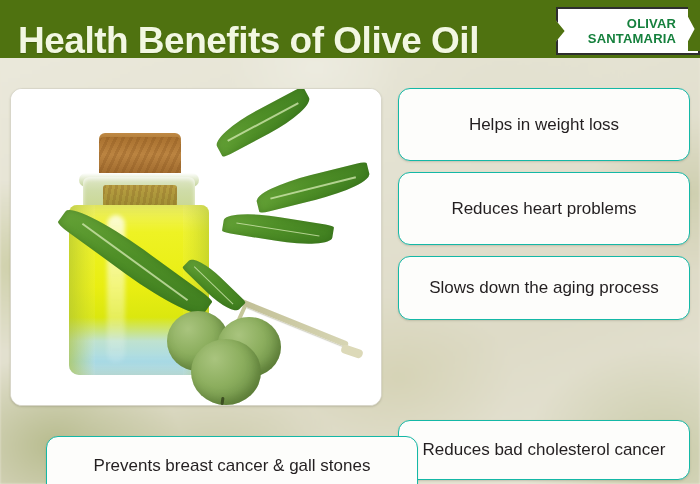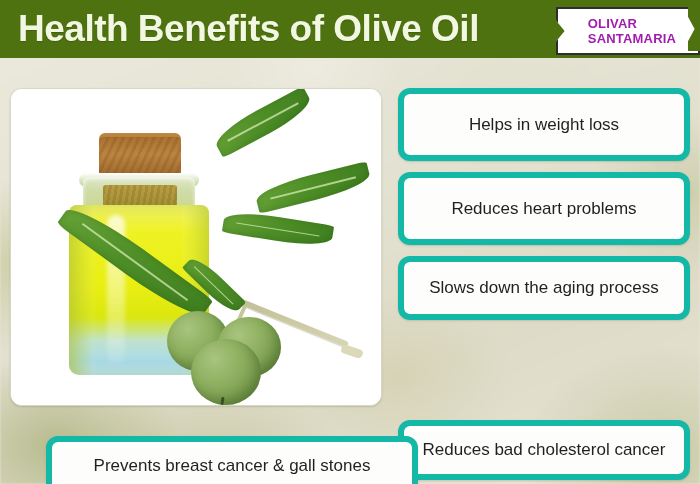--- a/index.html
+++ b/index.html
@@ -38,21 +38,21 @@
     position: absolute;
     left: 0; top: 0;
     width: 700px;
     height: 58px;
     background: #4f7210;
     z-index: 5;
   }
   .header-title {
     position: absolute;
     left: 18px;
-    top: 6px;
+    top: 18px;
     font-size: 37px;
     font-weight: bold;
     color: #f2f7e2;
     letter-spacing: -0.5px;
     white-space: nowrap;
     line-height: 46px;
     text-shadow: 0 1px 1px rgba(0,0,0,0.18);
   }
 
   
@@ -80,35 +80,35 @@
     left: 688px;
     top: 7px;
     width: 12px;
     height: 44px;
     background: #4f7210;
     z-index: 8;
     -webkit-clip-path: polygon(100% 0%, 100% 100%, 30% 100%, 100% 72%, 100% 50%, 30% 28%, 100% 0%);
     clip-path: polygon(0% 22%, 55% 50%, 0% 78%, 0% 100%, 100% 100%, 100% 0%, 0% 0%);
   }
   .brand-text {
-    text-align: left;
+    text-align: right;
     font-size: 13px;
     font-weight: bold;
-    color: #a21caf;
+    color: #15803d;
     line-height: 15px;
     letter-spacing: 0.2px;
     padding-left: 8px;
   }
   .brand-text span { display: block; }
 
   
   .card {
     position: absolute;
     background: #fdfdfb;
-    border: 6px solid #14b8a6;
+    border: 1px solid #14b8a6;
     border-radius: 12px;
     box-shadow: 0 1px 2px rgba(90,90,70,0.22);
     box-sizing: border-box;
     display: flex;
     align-items: center;
     z-index: 4;
   }
   .card-label {
     width: 100%;
     text-align: center;

